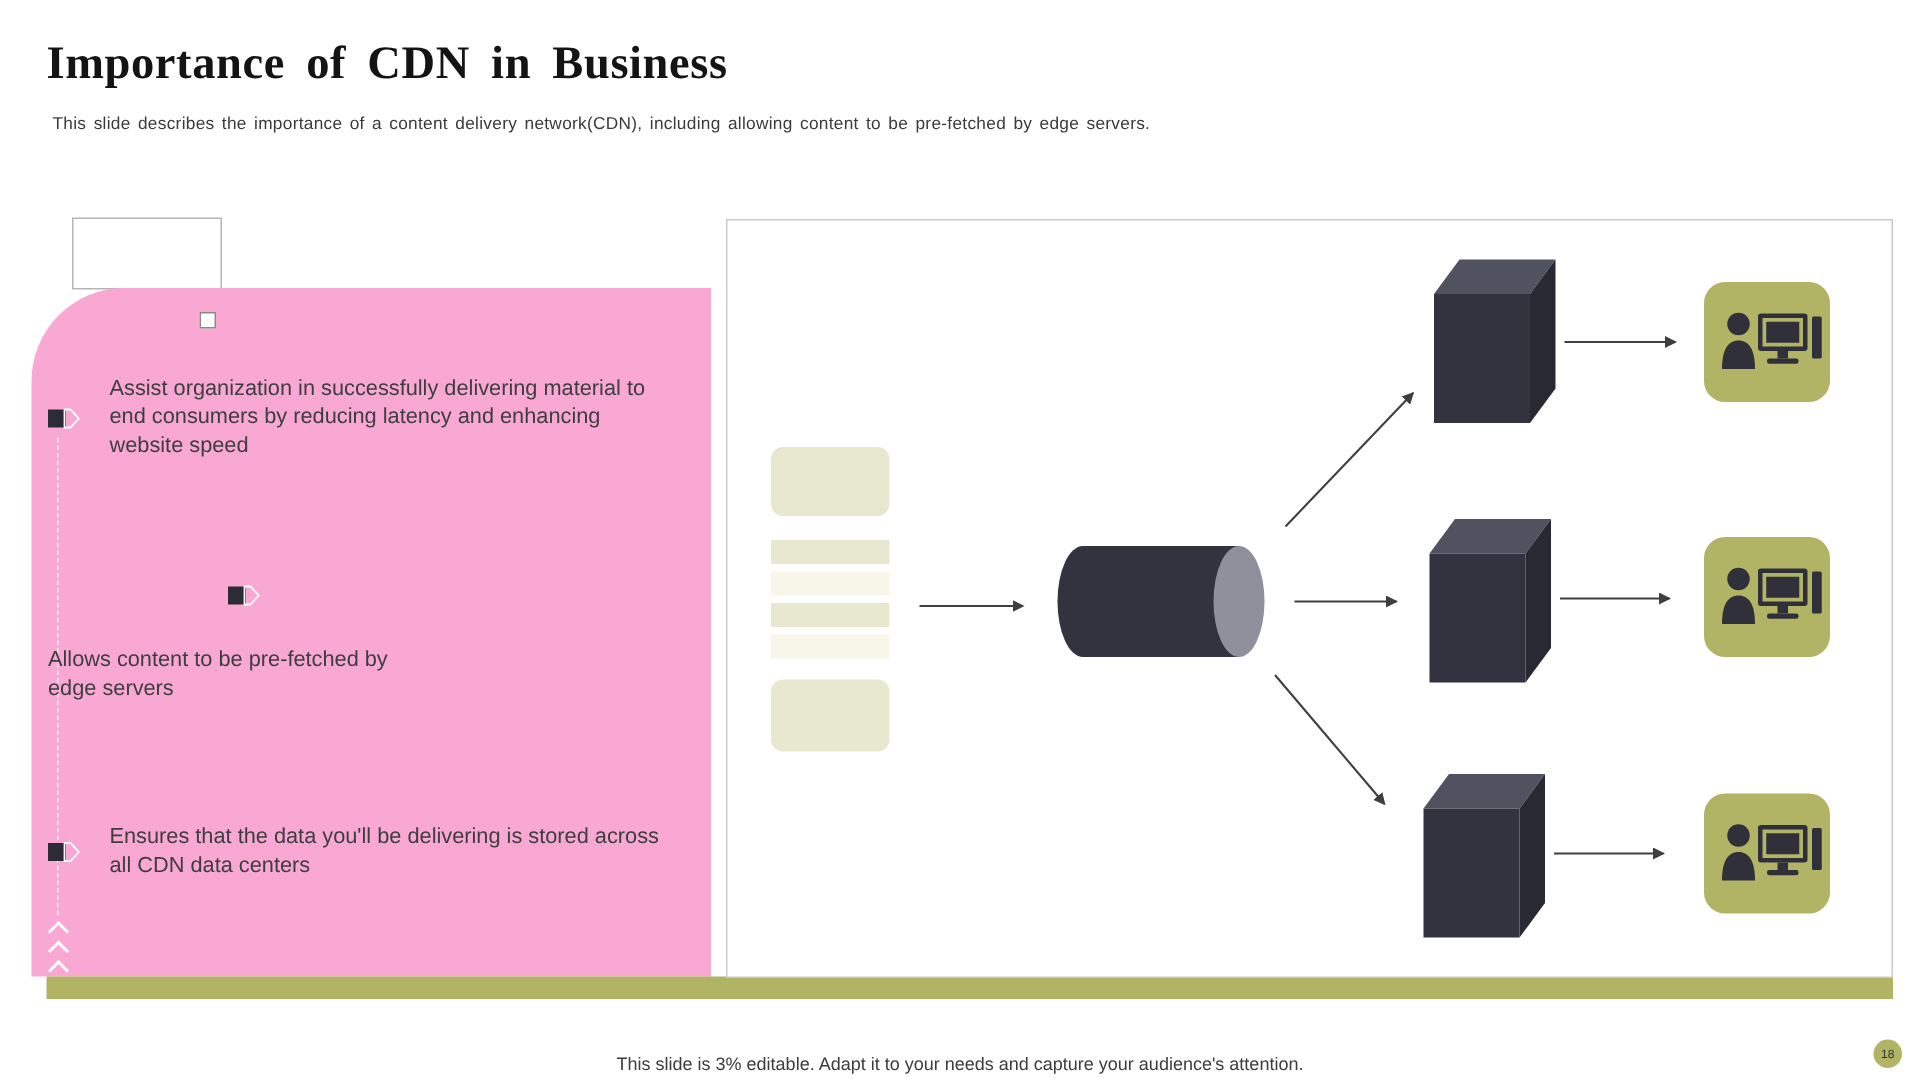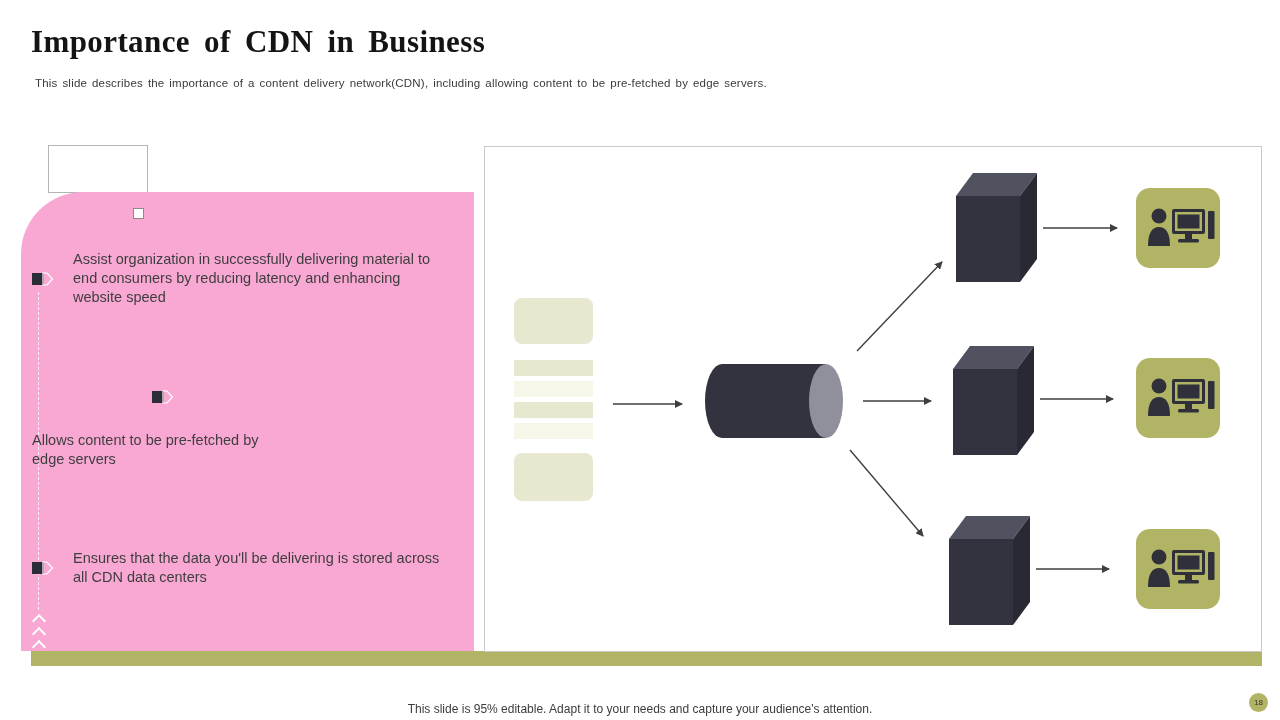--- a/index.html
+++ b/index.html
@@ -171,16 +171,16 @@
         <polygon points="528,392 545,369 545,455 528,478" fill="#282933"></polygon>
         <rect x="464" y="392" width="64" height="86" fill="#32333e"></rect>
       </g>
 
       <use href="#user-pc" x="651" y="41"></use>
       <use href="#user-pc" x="651" y="211"></use>
       <use href="#user-pc" x="651" y="382"></use>
     </svg>
   </div>
 
-  <div class="footer">This slide is 95% editable. Adapt it to your needs and capture your audience's attention.</div>
+  <div class="footer">This slide is 3% editable. Adapt it to your needs and capture your audience's attention.</div>
   <div class="page-num">18</div>
 
 </div>
 
 </body></html>

